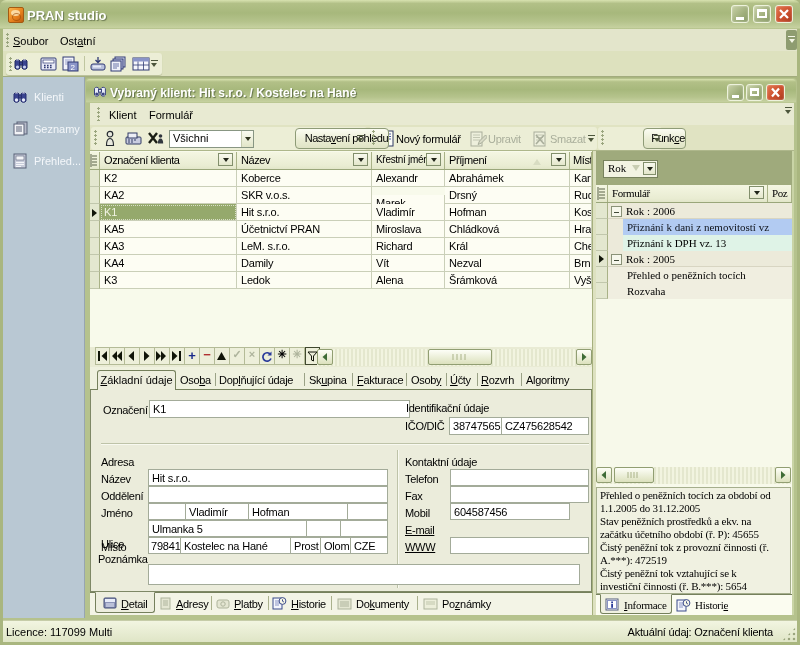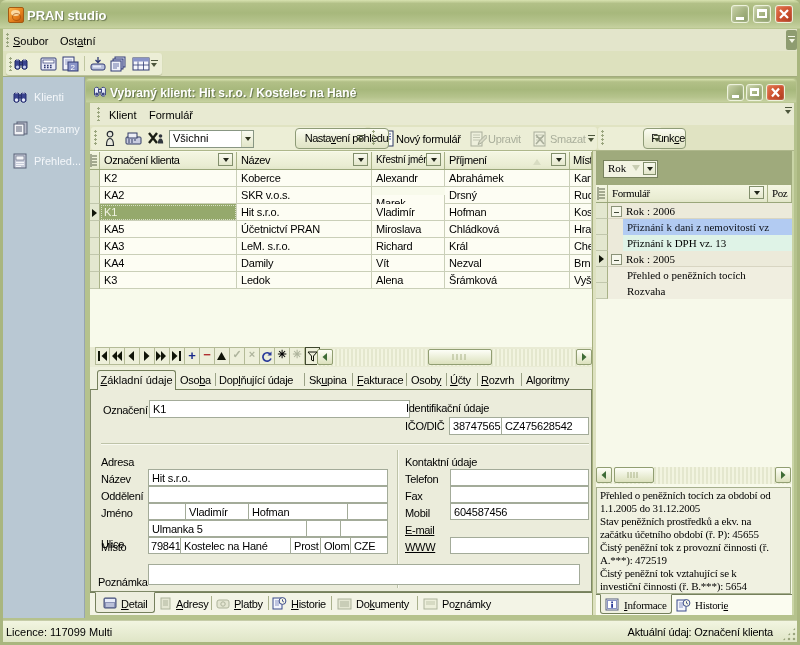--- a/index.html
+++ b/index.html
@@ -440,25 +440,25 @@
   <div class="fld" style="left:90px;top:386px;width:125px;height:17px;">Kostelec na Hané</div>
   <div class="fld" style="left:200px;top:386px;width:31px;height:17px;">Prost</div>
   <div class="fld" style="left:230px;top:386px;width:31px;height:17px;">Olom</div>
   <div class="fld" style="left:260px;top:386px;width:38px;height:17px;">CZE</div>
   <div class="lbl" style="left:315px;top:305px;">Kontaktní údaje</div>
   <div class="lbl" style="left:315px;top:322px;">Telefon</div>
   <div class="fld" style="left:360px;top:318px;width:139px;height:17px;"></div>
   <div class="lbl" style="left:315px;top:339px;">Fax</div>
   <div class="fld" style="left:360px;top:335px;width:139px;height:17px;"></div>
   <div class="lbl" style="left:315px;top:356px;">Mobil</div>
-  <div class="fld" style="left:360px;top:352px;width:139px;height:17px;">604587456</div>
+  <div class="fld" style="left:360px;top:352px;width:120px;height:17px;">604587456</div>
   <div class="lbl" style="left:315px;top:373px;text-decoration:underline;">E-mail</div>
   <div class="lbl" style="left:315px;top:390px;text-decoration:underline;">WWW</div>
   <div class="fld" style="left:360px;top:386px;width:139px;height:17px;"></div>
-  <div class="lbl" style="left:8px;top:425px;">Poznámka</div>
+  <div class="lbl" style="left:8px;top:402px;">Poznámka</div>
   <div class="fld" style="left:58px;top:413px;width:432px;height:21px;"></div>
 
   <div class="abs" style="left:0;top:441px;width:502px;height:23px;background:#F3F4E6;"></div>
   <div class="abs" style="left:0;top:441px;width:502px;height:1px;background:#75805C;"></div>
   <div class="abs" style="left:5px;top:441px;width:60px;height:21px;background:#EDEEDE;border:1px solid #75805C;border-top:1px solid #EDEEDE;border-radius:0 0 3px 3px;"></div>
   <div id="btabs">
     <div class="abs" style="left:13px;top:446px;">
         <svg width="14" height="13">
           <rect x="1" y="1" width="12" height="10" rx="1" fill="#8C94B8" stroke="#404A74"></rect>
           <rect x="2" y="2" width="10" height="3" fill="#E8ECF8"></rect>

